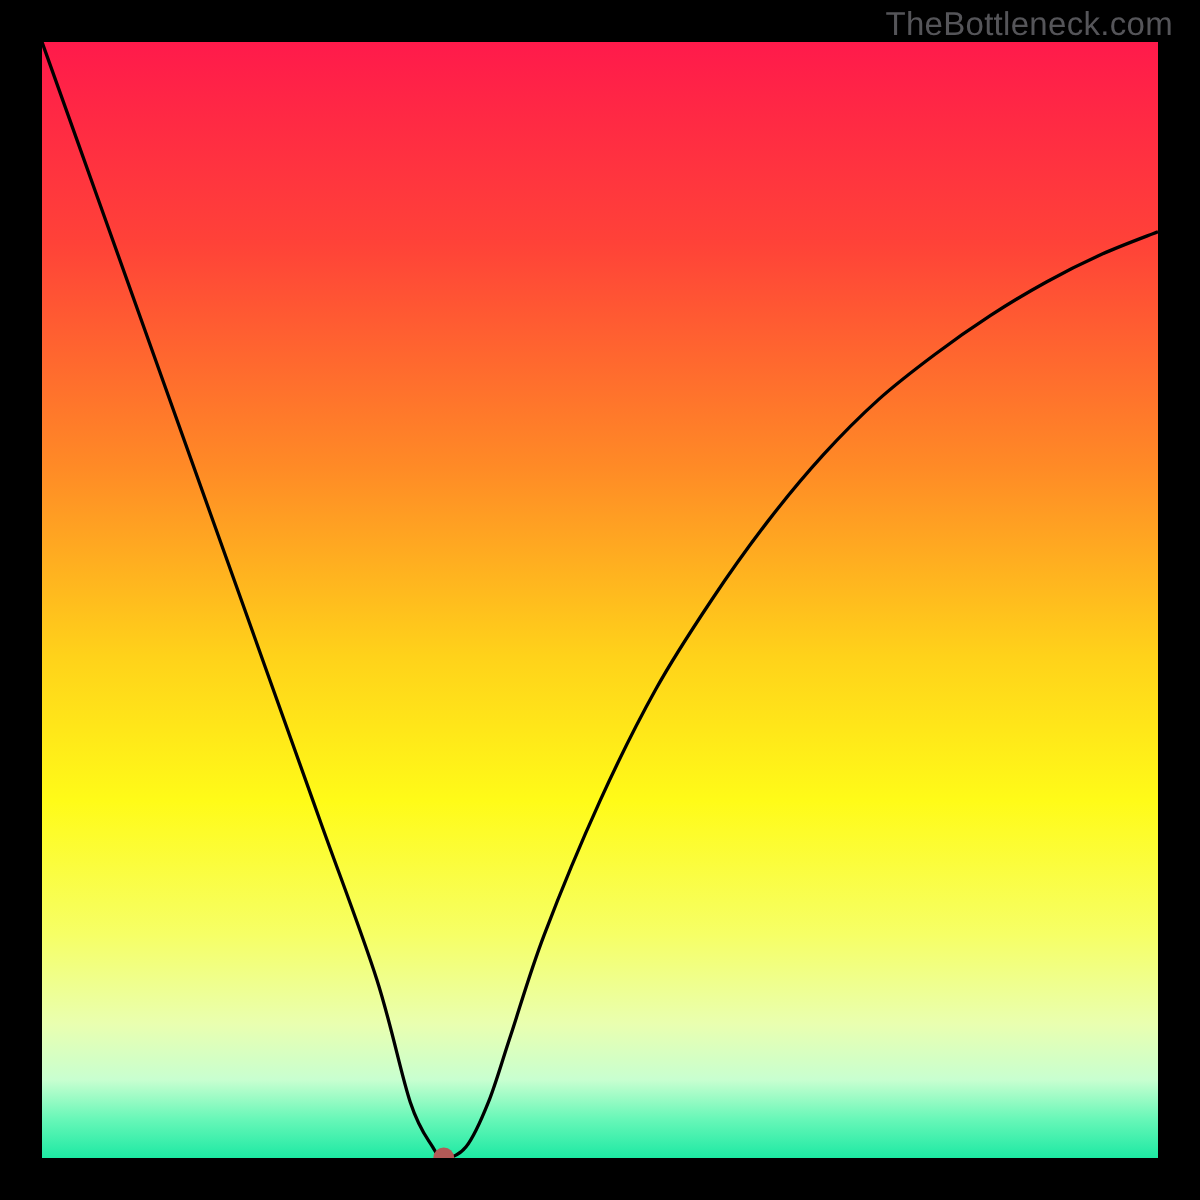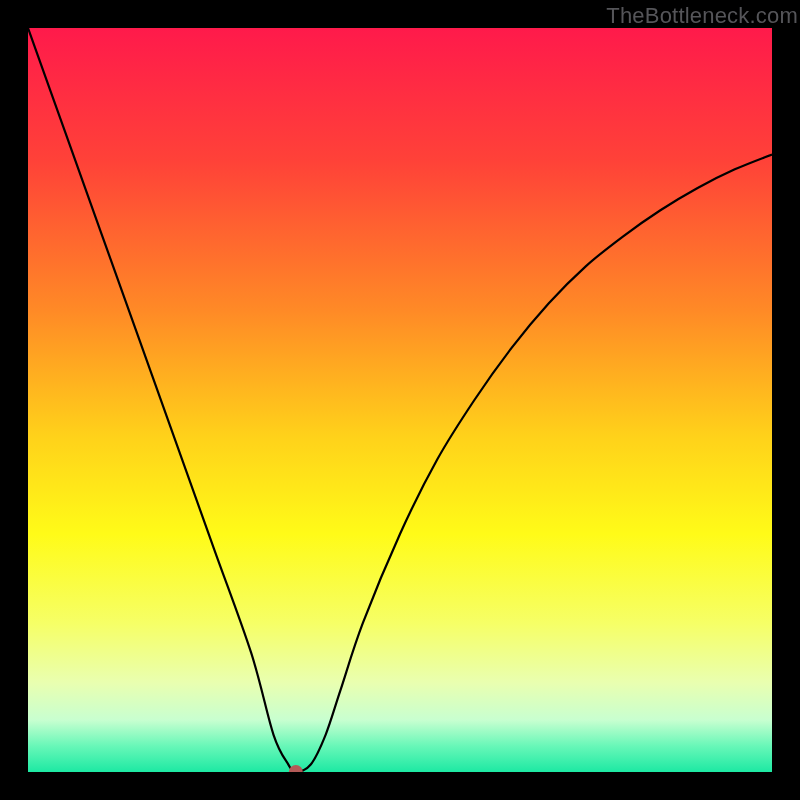--- a/index.html
+++ b/index.html
@@ -12,21 +12,21 @@
   }
   .frame {
     position: relative;
     width: 800px;
     height: 800px;
     background: #000;
   }
   .watermark {
     position: absolute;
     top: 3px;
-    right: 2px;
+    right: 18px;
     font-family: Arial, Helvetica, sans-serif;
     font-size: 22px;
     font-weight: 500;
     color: #555559;
     letter-spacing: 0.2px;
   }
   svg {
     position: absolute;
     left: 28px;
     top: 28px;

